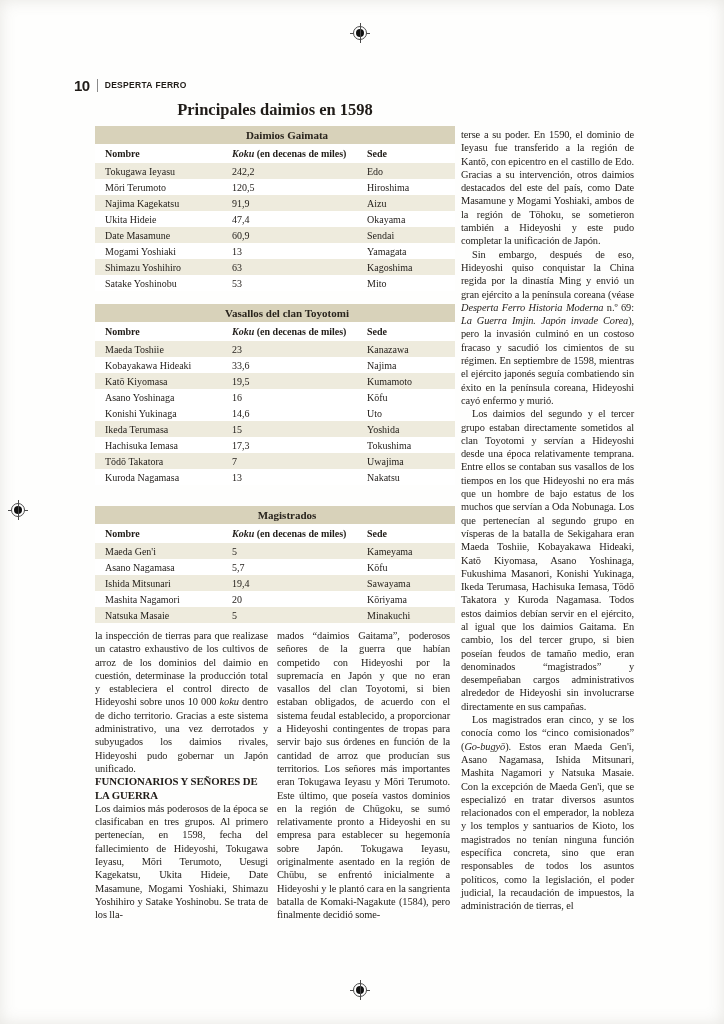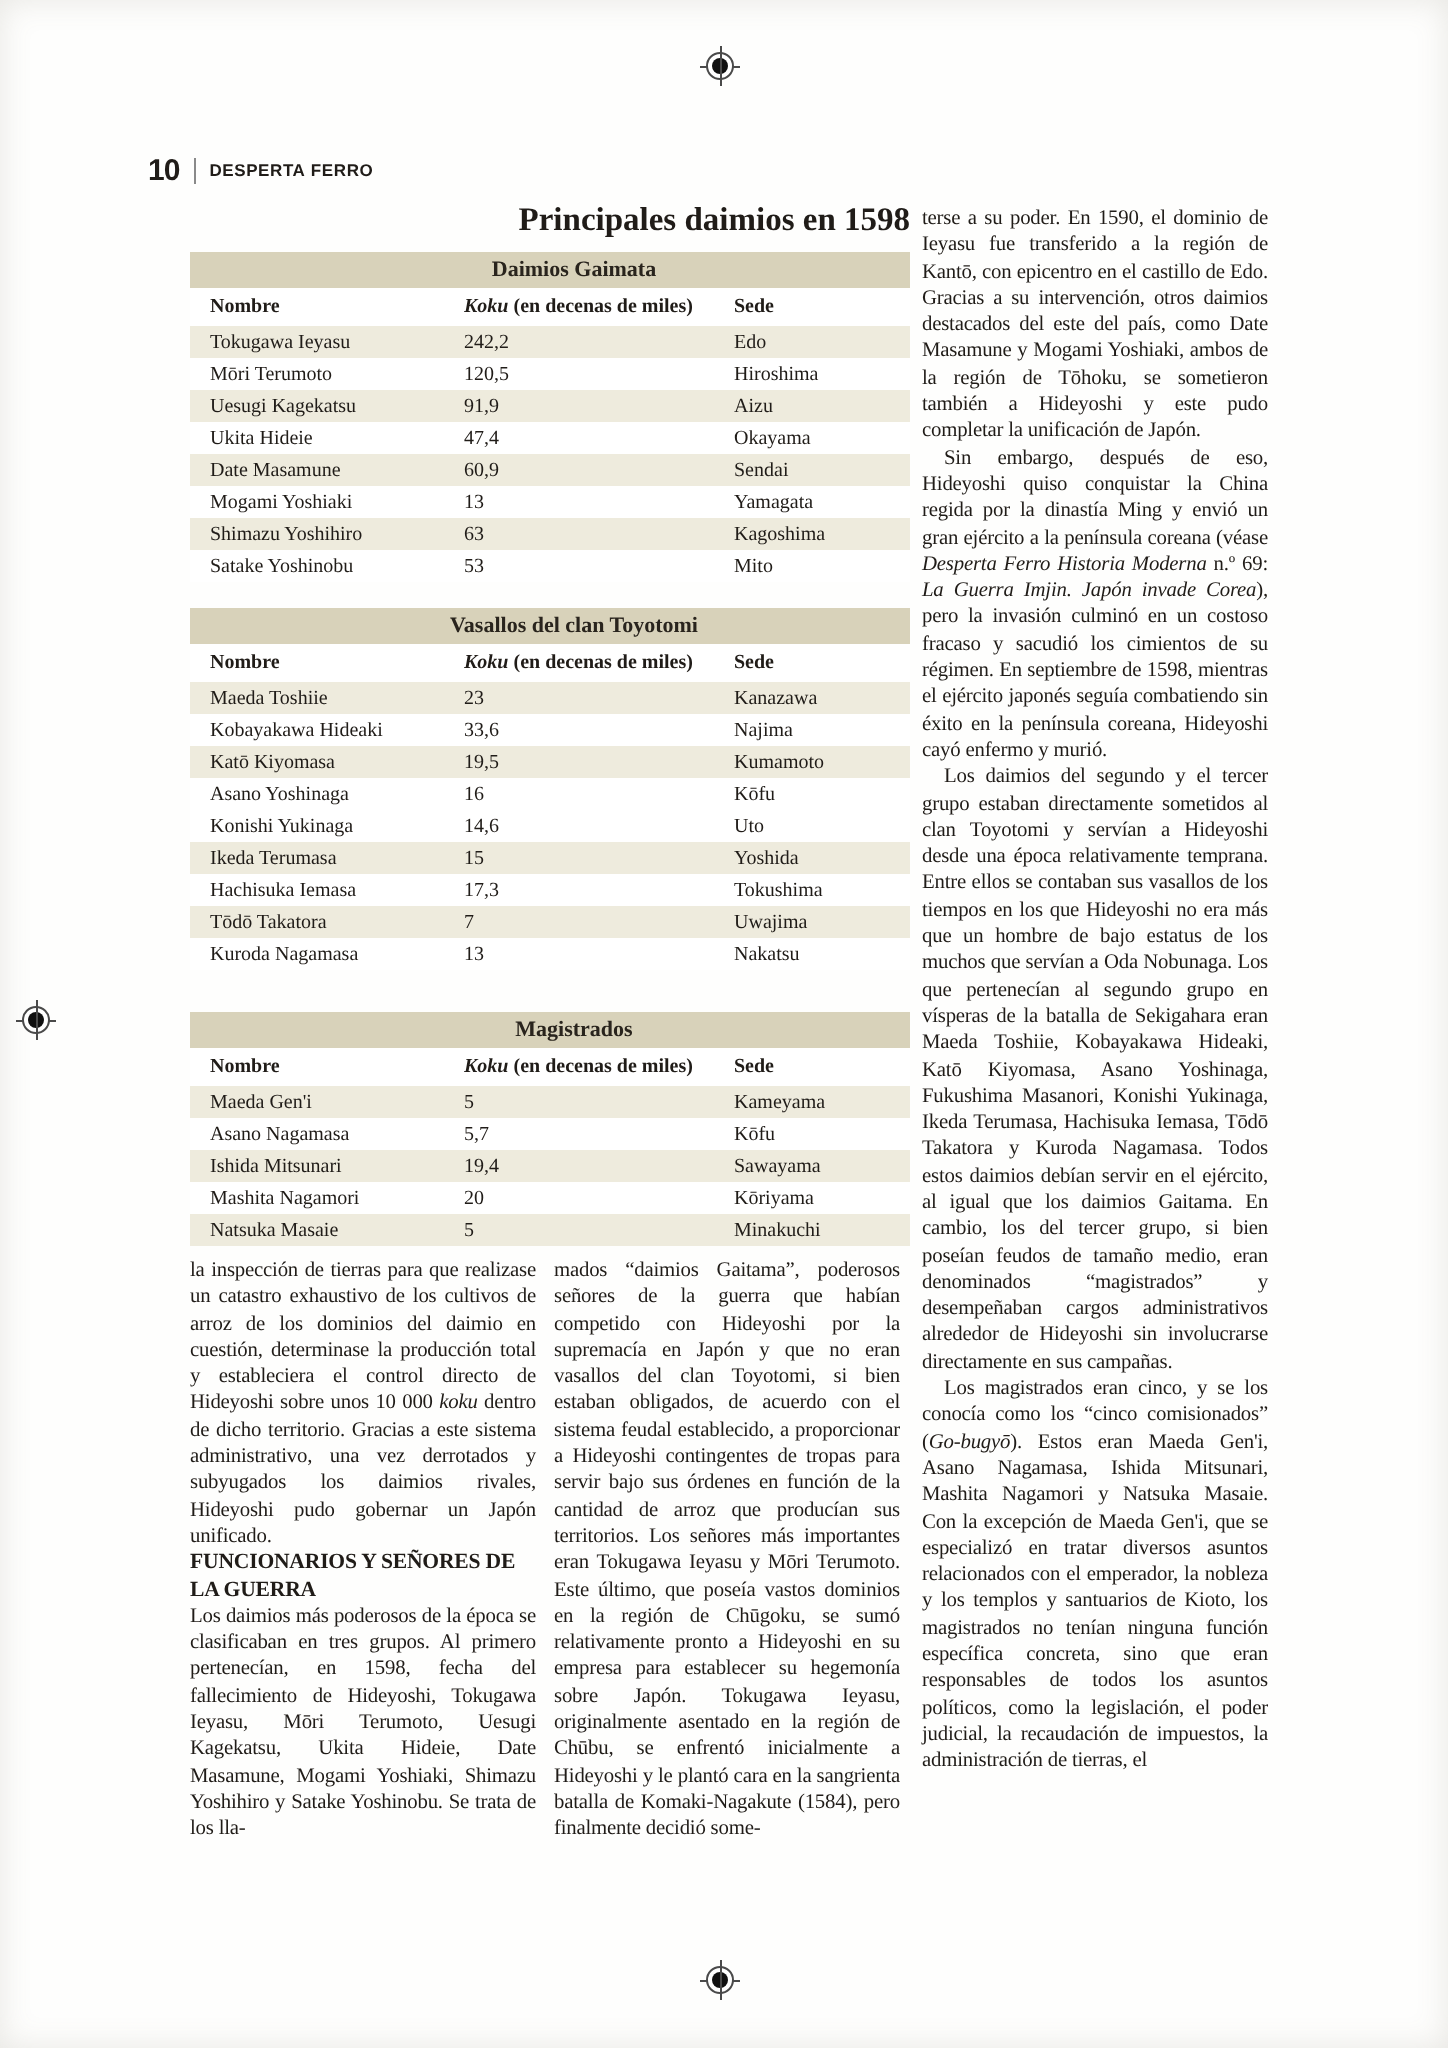--- a/index.html
+++ b/index.html
@@ -20,21 +20,21 @@
     font-family:"Liberation Sans", sans-serif;
   }
   .folio .num{font-size:15px;font-weight:bold;letter-spacing:-.5px;}
   .folio .rule{width:1px;height:13px;background:#8a8a8a;}
   .folio .mag{font-size:8.5px;letter-spacing:.3px;}
   .folio .mag .light{font-weight:600;}
   .folio .mag .bold{font-weight:800;}
   
   .page-title{
     position:absolute;left:95px;top:100px;width:360px;
-    text-align:right;font-size:16.5px;font-weight:bold;
+    text-align:center;font-size:16.5px;font-weight:bold;
   }
   
   .dtable{position:absolute;left:95px;width:360px;font-size:10px;}
   .dt-band{
     background:var(--band,#d8d2ba);
     height:18px;line-height:18px;text-align:center;
     font-weight:bold;font-size:11px;color:#29241d;padding-left:24px;
   }
   .dt-head{display:flex;align-items:center;height:19px;font-weight:bold;background:#fff;}
   .dt-row{display:flex;align-items:center;height:16px;background:#fff;}
@@ -46,21 +46,21 @@
   
   .col{
     position:absolute;width:173px;text-align:justify;
     font-size:10.4px;line-height:13.3px;letter-spacing:-.1px;
     hyphens:auto;-webkit-hyphens:auto;
   }
   .col p{margin:0;}
   .col p.indent{text-indent:11px;}
   .col-left{left:95px;top:629px;height:290px;}
   .col-mid{left:277px;top:629px;height:290px;}
-  .col-right{left:461px;top:103px;height:860px;}
+  .col-right{left:461px;top:128px;height:860px;}
   .subhead{
     font-weight:bold;font-size:10.8px;line-height:13.3px;
     margin:13px 0 3px 0;text-align:left;
   }
   
   .regmark{position:absolute;width:20px;height:20px;}
   .regmark::before{content:"";position:absolute;left:0;right:0;top:9.5px;height:1px;background:#4a4a4a;}
   .regmark::after{content:"";position:absolute;top:0;bottom:0;left:9.5px;width:1px;background:#4a4a4a;}
   .regmark .ring{position:absolute;inset:3px;border:1px solid #4a4a4a;border-radius:50%;background:#fff;}
   .regmark .dot{position:absolute;inset:6px;background:#101010;border-radius:50%;}
@@ -106,21 +106,21 @@
           <span class="c-name">Tokugawa Ieyasu</span>
           <span class="c-koku">242,2</span>
           <span class="c-seat">Edo</span>
         </div>
         <div class="dt-row">
           <span class="c-name">Mōri Terumoto</span>
           <span class="c-koku">120,5</span>
           <span class="c-seat">Hiroshima</span>
         </div>
         <div class="dt-row alt">
-          <span class="c-name">Uesugi Kagekatsu</span>
+          <span class="c-name">Najima Kagekatsu</span>
           <span class="c-koku">91,9</span>
           <span class="c-seat">Aizu</span>
         </div>
         <div class="dt-row">
           <span class="c-name">Ukita Hideie</span>
           <span class="c-koku">47,4</span>
           <span class="c-seat">Okayama</span>
         </div>
         <div class="dt-row alt">
           <span class="c-name">Date Masamune</span>

